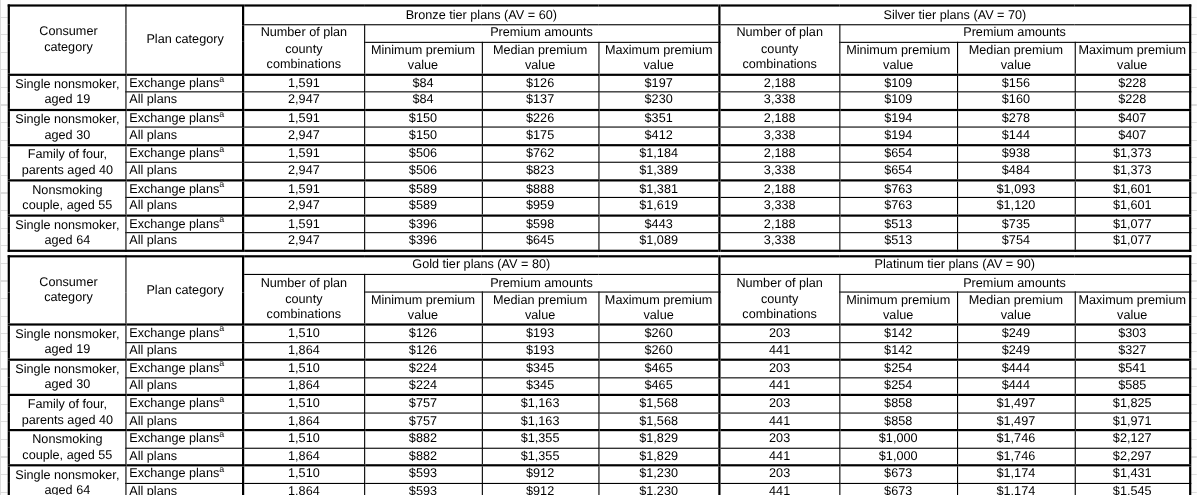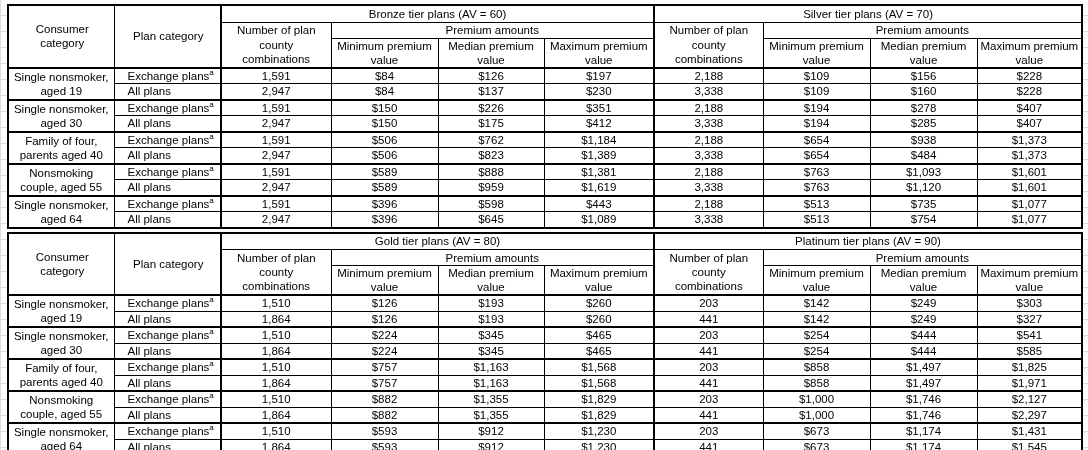--- a/index.html
+++ b/index.html
@@ -35,21 +35,21 @@
     overflow: hidden;
   }
   thead { border-bottom: 2px solid #000; }
   tr.hdr-title th { height: 17px; text-align: center; }
   tr.hdr-premium th { height: 16px; }
   tr.hdr-cols th { height: 24px; margin-left: 24px; }
   tbody tr { height: 16px; }
   tbody tr.group-first td { border-top: 2px solid #000; }
   .sec-start { border-left: 2px solid #000; }
   td.consumer { white-space: pre-line; text-align: center; }
-  td.plan { text-align: left; padding-left: 13px; }
+  td.plan { text-align: left; padding-left: 3px; }
   td.num { text-align: center; }
   th.corner { text-align: left; padding-left: 4px; }
   sup { font-size: 8px; line-height: 0; }
 </style>
 </head>
 <body>
 
 <div class="sheet">
 
   <table class="tier-table">
@@ -126,21 +126,21 @@
           <td class="num">$407</td>
         </tr>
         <tr>
           <td class="plan">All plans</td>
           <td class="num sec-start">2,947</td>
           <td class="num">$150</td>
           <td class="num">$175</td>
           <td class="num">$412</td>
           <td class="num sec-start">3,338</td>
           <td class="num">$194</td>
-          <td class="num">$285</td>
+          <td class="num">$144</td>
           <td class="num">$407</td>
         </tr>
         <tr class="group-first">
           <td rowspan="2" class="consumer">Family of four,
 parents aged 40</td>
           <td class="plan">Exchange plans<sup>a</sup></td>
           <td class="num sec-start">1,591</td>
           <td class="num">$506</td>
           <td class="num">$762</td>
           <td class="num">$1,184</td>

